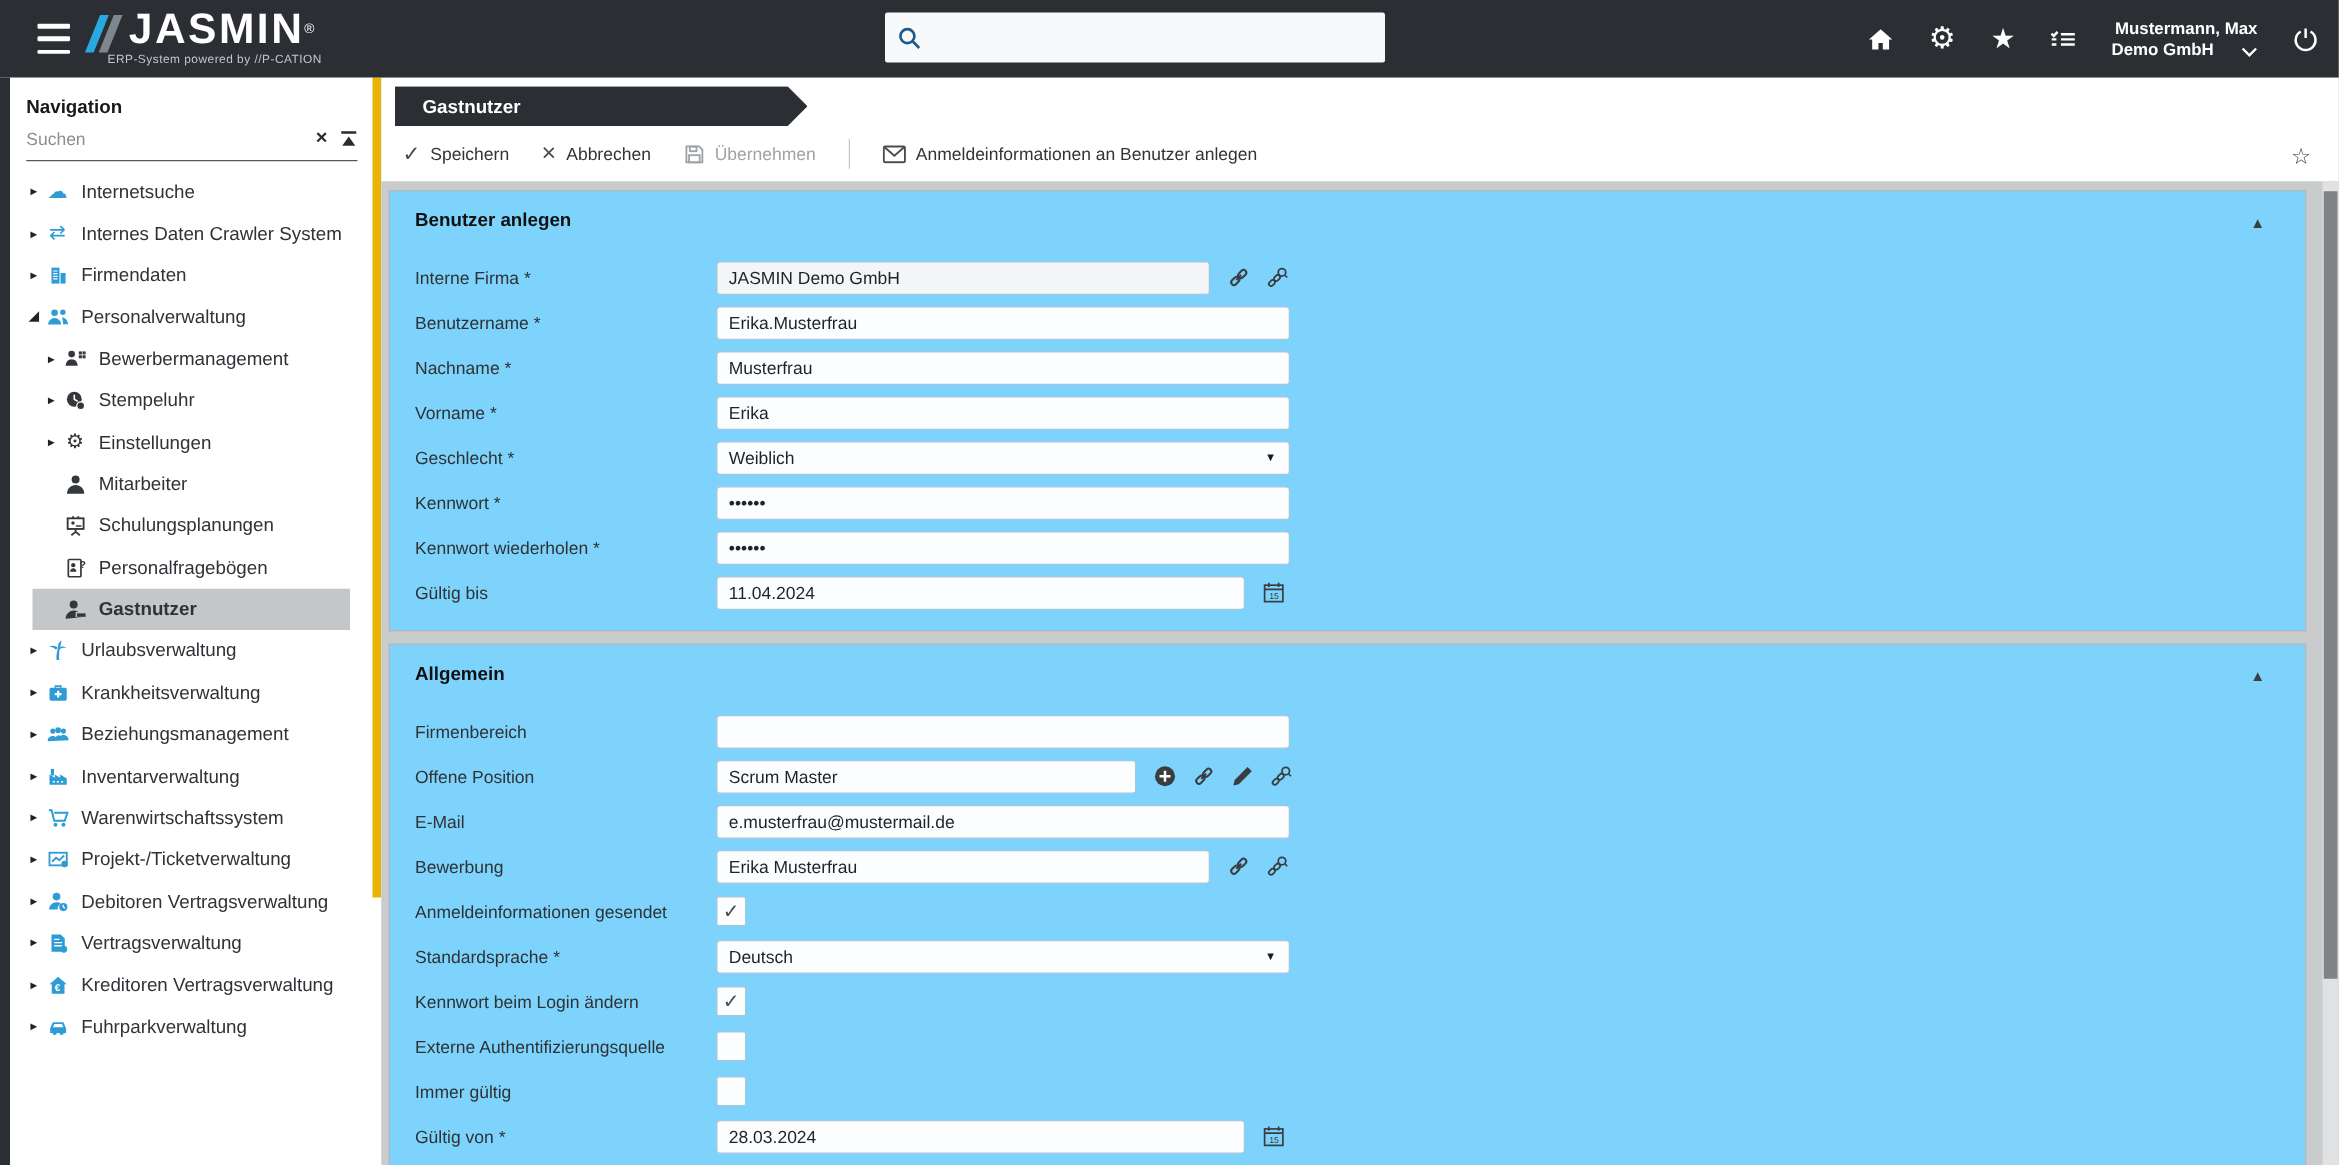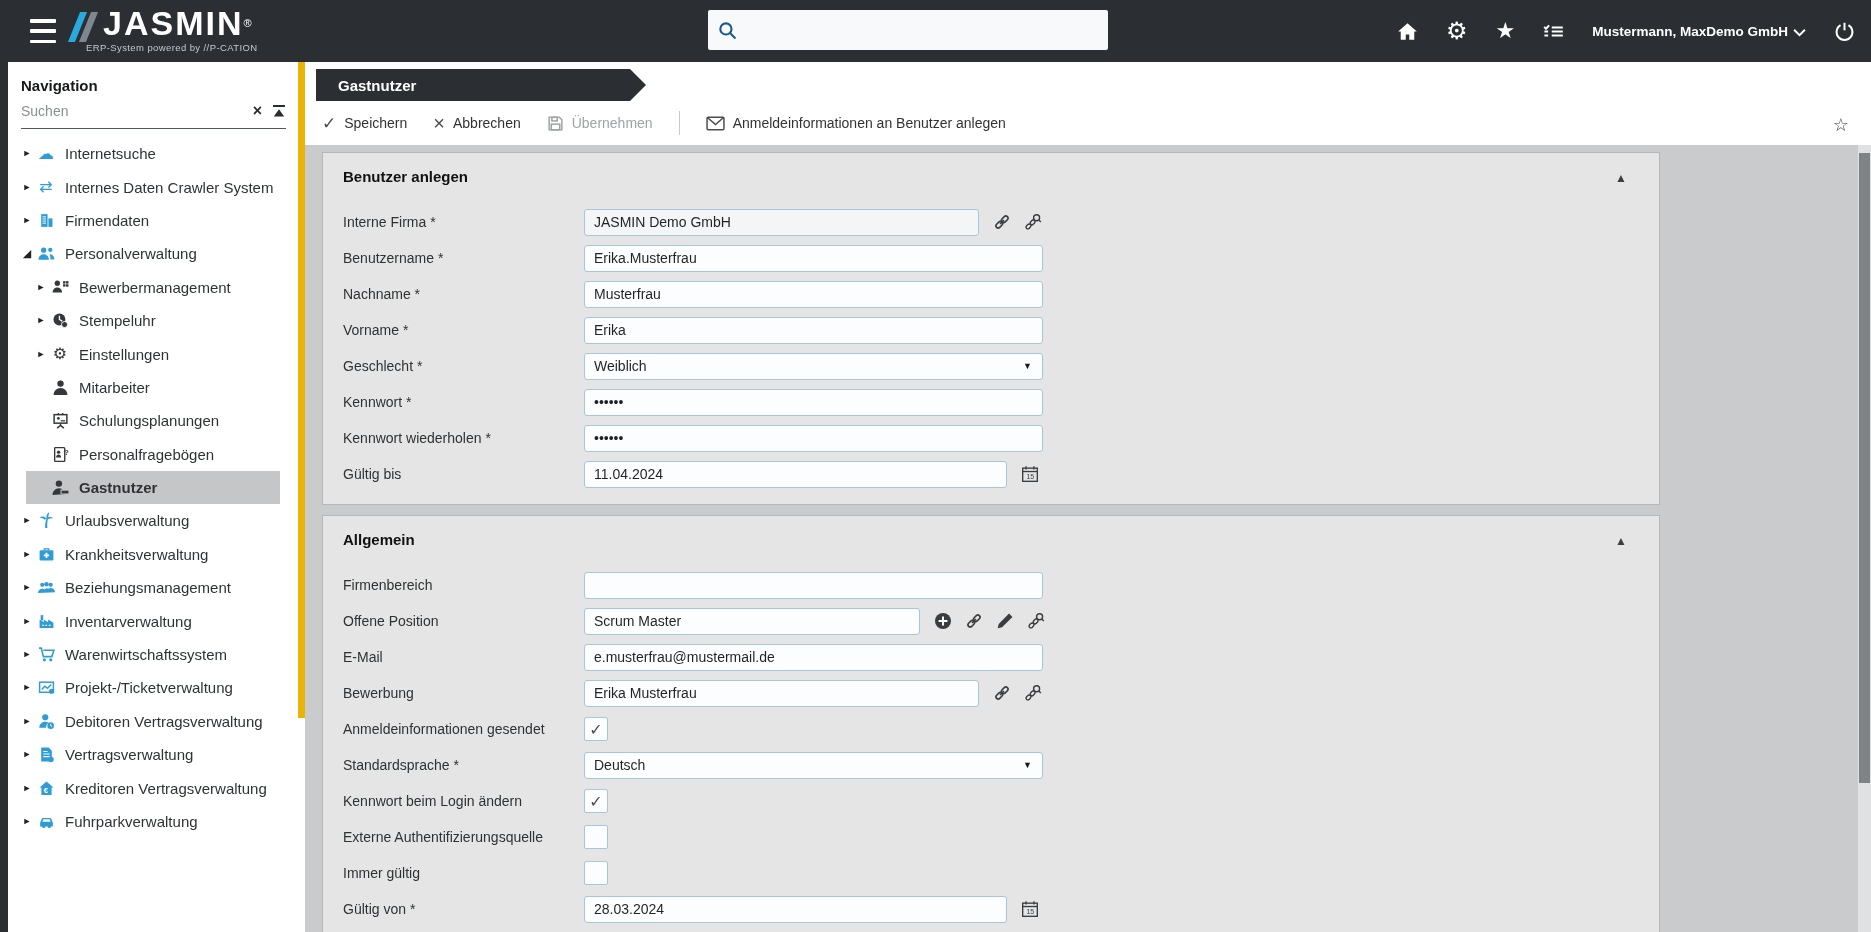--- a/index.html
+++ b/index.html
@@ -20,23 +20,23 @@
   .logo-text{font-size:34px;font-weight:bold;letter-spacing:2px;line-height:34px}
   .logo-reg{font-size:11px;vertical-align:top;font-weight:normal}
   .logo-sub{position:absolute;left:86px;top:42px;font-size:9.5px;color:#c3c8cc;letter-spacing:.4px}
   .gsearch{position:absolute;left:708px;top:10px;width:400px;height:40px;background:#f7f9fa;
     border-radius:2px;display:flex;align-items:center;padding:0 10px}
   .gsearch .icon{color:#1d5a8c;margin-right:8px}
   .gsearch input{flex:1;border:none;outline:none;background:transparent;font-size:15px;color:#222;
     font-family:"Liberation Sans",sans-serif}
   .top-right{position:absolute;right:16px;top:0;height:62px;display:flex;align-items:center;gap:28px;color:#fff}
   .tbico{color:#fff;cursor:pointer;font-size:22px}
-  .userbox{display:flex;flex-direction:row;align-items:flex-end;font-size:13.5px;font-weight:bold;
+  .userbox{display:flex;flex-direction:column;align-items:flex-end;font-size:13.5px;font-weight:bold;
     line-height:17px;cursor:pointer}
-  .userbox .u2{display:flex;align-items:center;gap:5px}
+  .userbox .u2{display:flex;align-items:center;gap:22px}
   .userbox .chev{color:#fff;margin-top:3px}
 
   
   .leftstrip{position:absolute;left:0;top:62px;width:8px;height:870px;background:#2b2e33}
 
   
   .sidebar{position:absolute;left:8px;top:62px;width:297px;height:656px;background:#fff;
     border-right:7px solid #eab308}
   .nav-title{padding:15px 0 0 13px;font-size:15px;font-weight:bold;color:#17191b}
   .nav-search{display:flex;align-items:center;margin:9px 12px 0 13px;padding-bottom:9px;
@@ -65,21 +65,21 @@
   .toolbar{position:absolute;left:11px;top:39px;height:44px;display:flex;align-items:center;
     gap:26px;padding-left:6px;font-size:14px;color:#333}
   .tbtn{display:flex;align-items:center;gap:8px;cursor:pointer;background:none;border:none;
     font-size:14px;color:#333;font-family:"Liberation Sans",sans-serif}
   .tbtn .icon{color:#4c4c4c}
   .tbtn.disabled{color:#9fa3a6}.tbtn.disabled .icon{color:#9fa3a6}
   .tb-sep{width:1px;height:24px;background:#c7c9ca}
   .fav-star{position:absolute;right:22px;top:54px;font-size:18px;color:#3f4244;cursor:pointer}
 
   
-  .panel{position:absolute;left:17px;width:1338px;background:#e5e5e5;border:1px solid #b5b8ba}
+  .panel{position:absolute;left:6px;width:1534px;background:#7dd3fc;border:1px solid #b5b8ba}
   .panel1{top:90px;height:353px}
   .panel2{top:453px;height:500px}
   .sec-head{position:relative;padding:15px 20px 0 20px}
   .sec-title{font-size:15px;font-weight:bold;color:#111}
   .sec-caret{position:absolute;right:32px;top:18px;font-size:12px;color:#3c3f41;cursor:pointer}
   .form{padding:19px 0 0 20px}
   .frow{height:36px;display:flex;align-items:center}
   .flabel{width:241px;font-size:14px;color:#2e3235;flex:0 0 241px}
   .fin{height:27px;border:1px solid #a6c6dd;border-radius:3px;background:#fcfdfe;
     font-size:14px;color:#1f2326;padding:0 9px;outline:none;font-family:"Liberation Sans",sans-serif}

